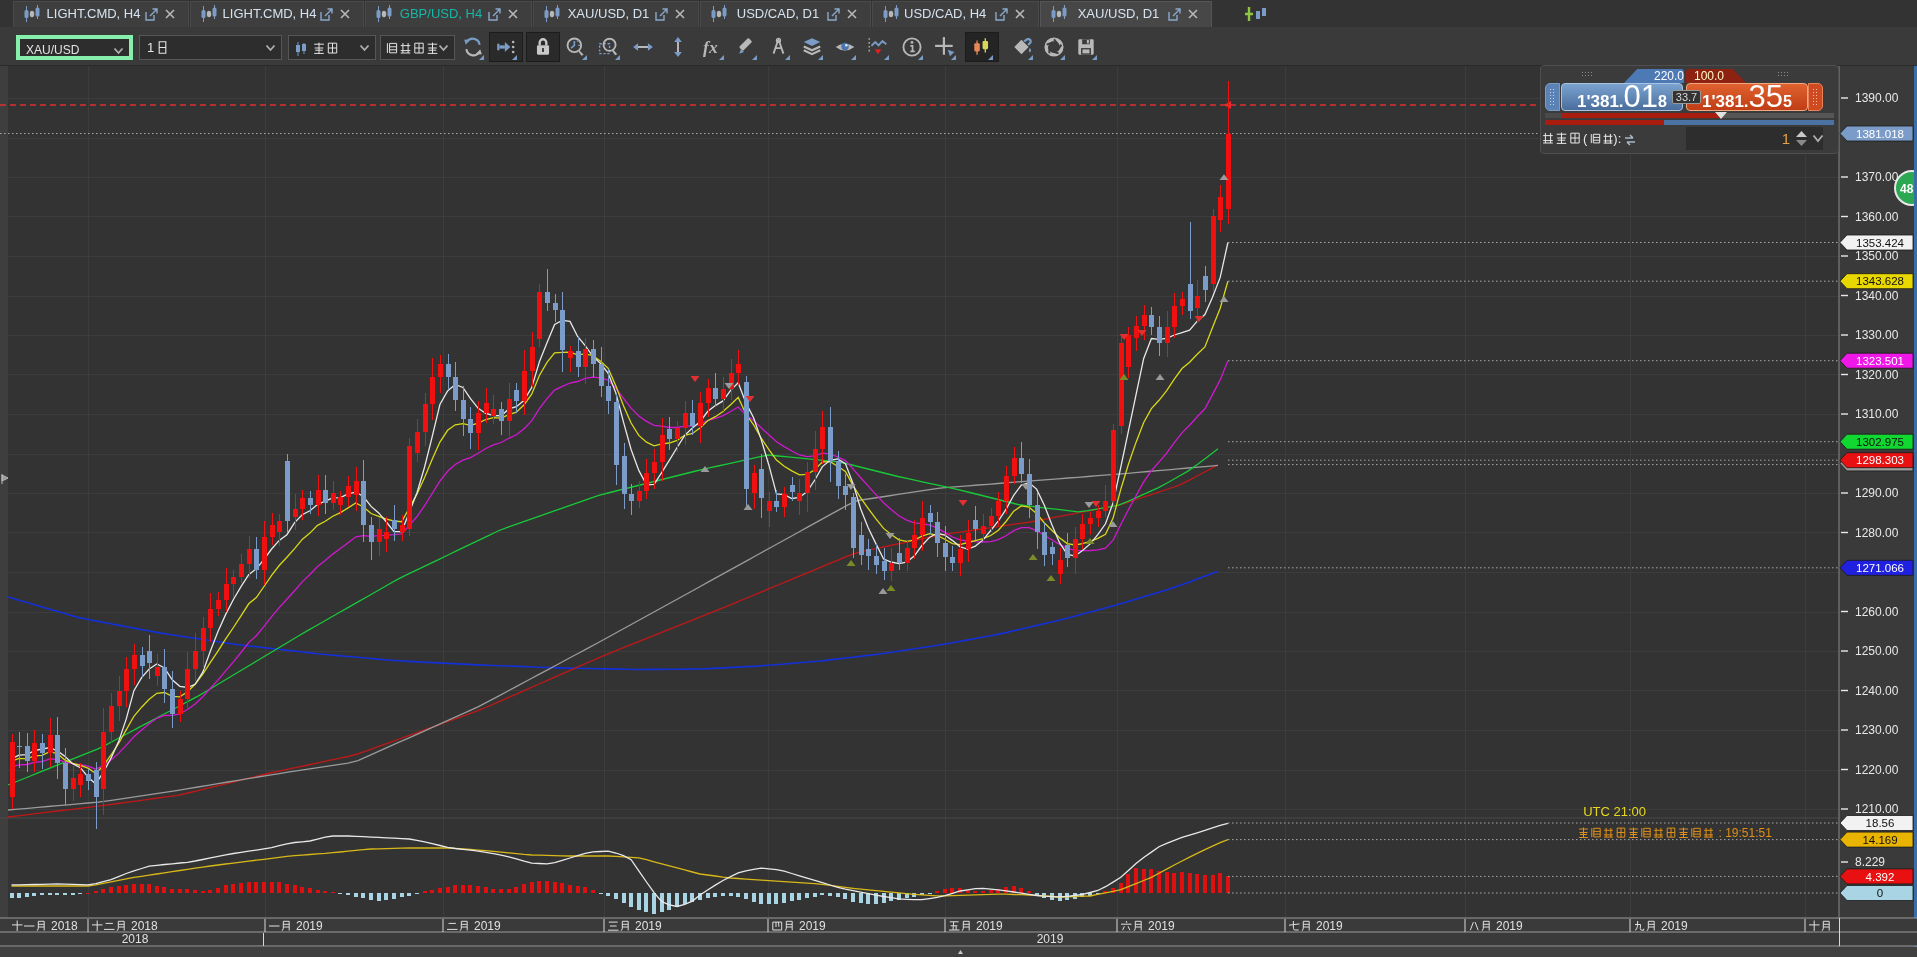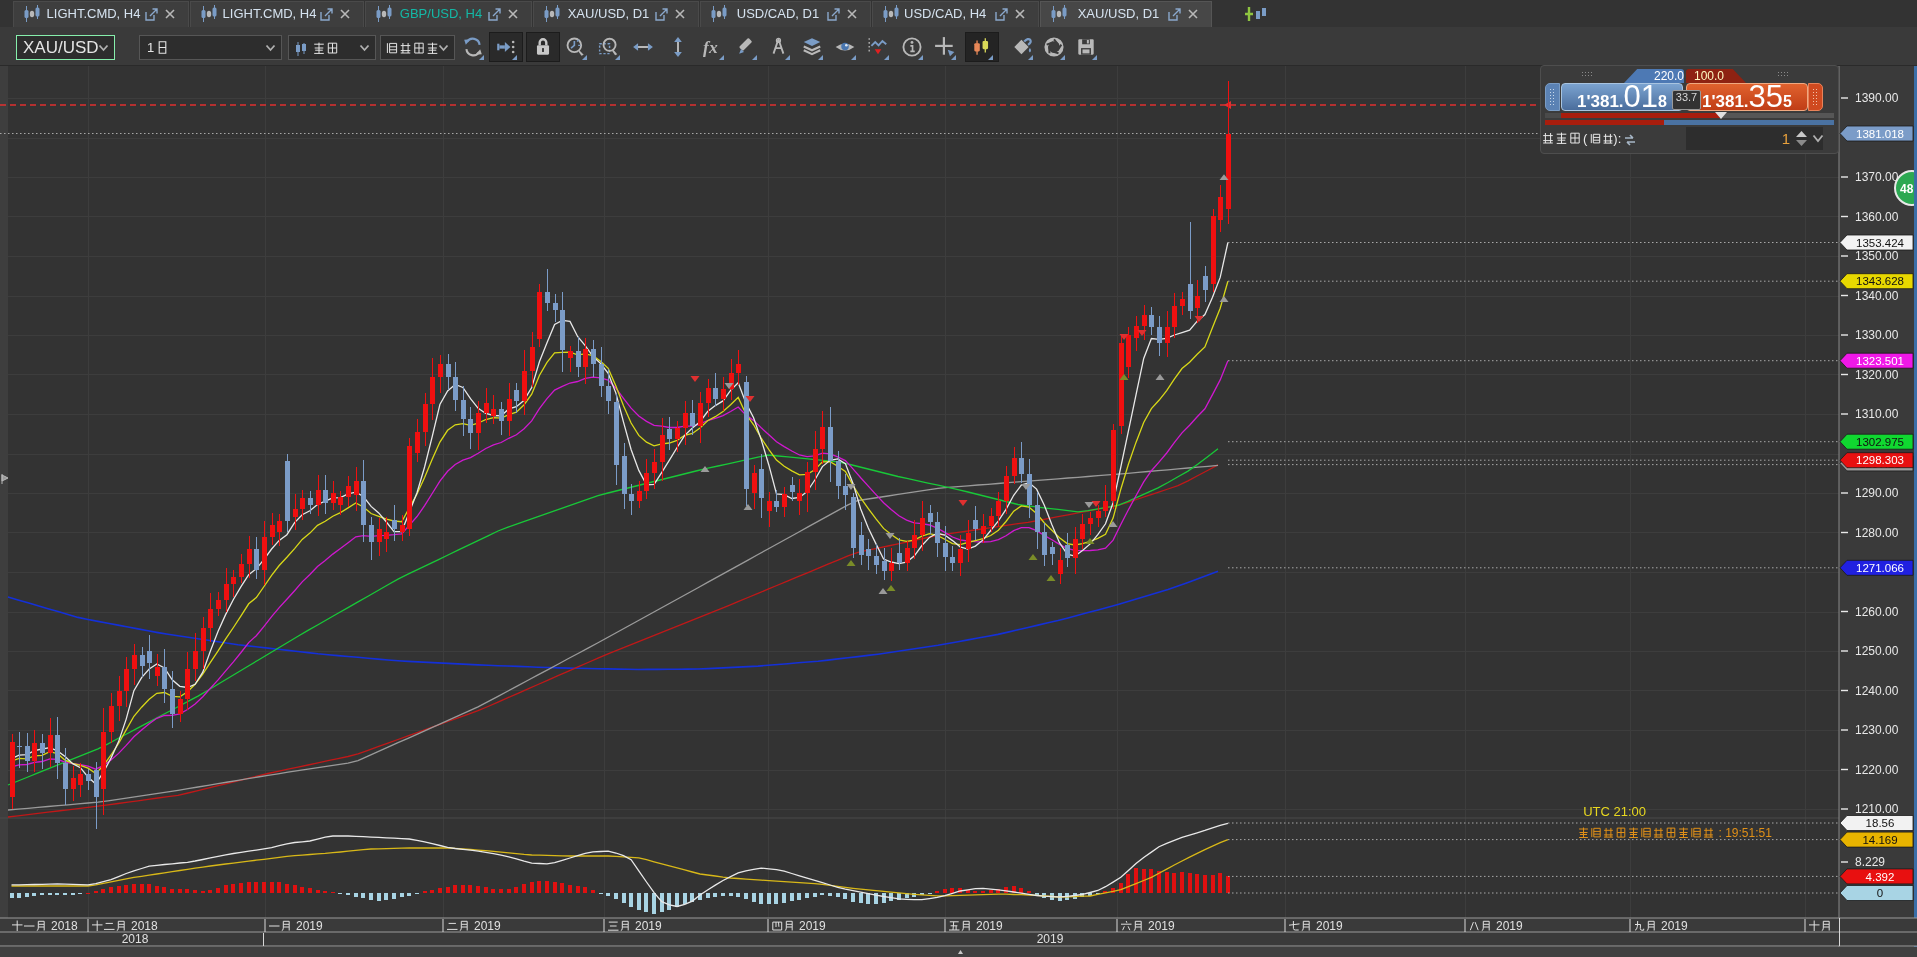--- a/index.html
+++ b/index.html
@@ -784,21 +784,21 @@
     </svg>
     <svg style="position:absolute;left:1187px;top:8px" width="12" height="12" viewBox="0 0 12 12">
       <path d="M2 2 L10 10 M10 2 L2 10" stroke="#b8b8b8" stroke-width="1.6"></path>
     </svg>
     <svg style="position:absolute;left:1244px;top:5px" width="26" height="18" viewBox="0 0 26 18">
       <path d="M5 2 L5 16 M1 9 L9 9" stroke="#8fc540" stroke-width="2.4"></path>
       <rect x="12" y="6" width="4" height="8" fill="#7a9cc6"></rect>
       <rect x="18" y="3" width="4" height="8" fill="#7a9cc6"></rect>
     </svg>
 <div style="position:absolute;left:0;top:27px;width:1917px;height:39px;background:#3a3a3a;border-bottom:1px solid #2a2a2a;box-sizing:border-box"></div>
-    <div style="position:absolute;left:16px;top:35px;width:99px;height:25px;background:#2d2d2d;border:1px solid #86efac;box-sizing:border-box;color:#e4e4e4;font-size:17px;line-height:23px"><span style="padding-left:6px">XAU/USD</span><svg style="position:absolute;right:5px;top:8px" width="11" height="8" viewBox="0 0 11 8">
+    <div style="position:absolute;left:16px;top:35px;width:117px;height:25px;background:#2d2d2d;border:4px solid #86efac;box-sizing:border-box;color:#e4e4e4;font-size:12px;line-height:23px"><span style="padding-left:6px">XAU/USD</span><svg style="position:absolute;right:5px;top:8px" width="11" height="8" viewBox="0 0 11 8">
         <path d="M1.5 1.5 L5.5 6 L9.5 1.5" fill="none" stroke="#b0b0b0" stroke-width="1.8"></path>
       </svg></div>
     <div style="position:absolute;left:139px;top:35px;width:143px;height:25px;background:#2d2d2d;border:1px solid #565656;box-sizing:border-box;color:#e4e4e4;font-size:13px;line-height:23px"><span style="padding-left:7px">1</span><svg style="position:absolute;left:16px;top:5px" width="14" height="14" viewBox="0 0 14 14">
         <path d="M3.2 0.8 L9.8 0.8 L9.8 12.2 L3.2 12.2 Z M3.2 6.5 L9.8 6.5" stroke="#e4e4e4" stroke-width="1.1" fill="none"></path>
       </svg><svg style="position:absolute;right:5px;top:8px" width="11" height="8" viewBox="0 0 11 8">
         <path d="M1.5 1.5 L5.5 6 L9.5 1.5" fill="none" stroke="#b0b0b0" stroke-width="1.8"></path>
       </svg></div>
     <div style="position:absolute;left:288px;top:35px;width:88px;height:25px;background:#2d2d2d;border:1px solid #565656;box-sizing:border-box;color:#e4e4e4;font-size:13px;line-height:23px">
       <svg style="position:absolute;left:6px;top:6px" width="12" height="14" viewBox="0 0 12 14">
         <line x1="3" y1="0" x2="3" y2="14" stroke="#7a9cc6"></line>
@@ -979,21 +979,21 @@
     <div style="position:absolute;left:1581px;top:71px;width:13px;height:6px;background-image:radial-gradient(#8a8a8a 0.8px, transparent 1px);background-size:3px 3px"></div>
     <div style="position:absolute;left:1777px;top:71px;width:13px;height:6px;background-image:radial-gradient(#8a8a8a 0.8px, transparent 1px);background-size:3px 3px"></div>
     <div style="position:absolute;left:1624px;top:69px;width:60px;height:14px;background:#4d79b4;border-radius:3px 3px 0 0;clip-path:polygon(22% 0,100% 0,100% 100%,0 100%);color:#fff;font-size:12px;text-align:right;line-height:14px;padding-left:8px;box-sizing:border-box">220.0</div>
     <div style="position:absolute;left:1686px;top:69px;width:60px;height:14px;background:#8e2212;border-radius:3px 3px 0 0;clip-path:polygon(0 0,78% 0,100% 100%,0 100%);color:#fef9c3;font-size:12px;text-align:center;line-height:14px;padding-right:14px;box-sizing:border-box">100.0</div>
     <div style="position:absolute;left:1545px;top:83px;width:15px;height:28px;background:#5b82b4;border-radius:5px 0 0 5px;border:1px solid #7a9cc4;box-sizing:border-box"></div>
     <div style="position:absolute;left:1549px;top:88px;width:7px;height:17px;background-image:radial-gradient(#c8d8ea 0.8px, transparent 1px);background-size:3px 3px"></div>
     <div style="position:absolute;left:1561px;top:83px;width:122px;height:28px;background:linear-gradient(#7ba3d0,#4a6d9c);border:1px solid #a8c4e0;border-radius:4px;box-sizing:border-box;color:#fff;text-align:center"><span style="font-size:17px;font-weight:bold;vertical-align:baseline;line-height:26px">1'381.</span><span style="font-size:31px;line-height:26px">01</span><span style="font-size:16px;font-weight:bold;line-height:26px">8</span></div>
     <div style="position:absolute;left:1686px;top:83px;width:122px;height:28px;background:linear-gradient(#e0622e,#c03d16);border:1px solid #f0a880;border-radius:4px;box-sizing:border-box;color:#fff;text-align:center"><span style="font-size:17px;font-weight:bold;line-height:26px">1'381.</span><span style="font-size:31px;line-height:26px">35</span><span style="font-size:16px;font-weight:bold;line-height:26px">5</span></div>
     <div style="position:absolute;left:1808px;top:83px;width:15px;height:28px;background:#cf4a20;border-radius:0 5px 5px 0;border:1px solid #e8835a;box-sizing:border-box"></div>
     <div style="position:absolute;left:1812px;top:88px;width:7px;height:17px;background-image:radial-gradient(#f0c0a8 0.8px, transparent 1px);background-size:3px 3px"></div>
-    <div style="position:absolute;left:1672px;top:90px;width:29px;height:20px;background:#333;border:1px solid #999;border-radius:2px;box-sizing:border-box;color:#d8d8d8;font-size:11px;text-align:center;line-height:12px;z-index:5">33.7</div>
+    <div style="position:absolute;left:1672px;top:90px;width:29px;height:14px;background:#333;border:1px solid #999;border-radius:2px;box-sizing:border-box;color:#d8d8d8;font-size:11px;text-align:center;line-height:12px;z-index:5">33.7</div>
     <div style="position:absolute;left:1545px;top:113px;width:16px;height:5px;background:#4a4a4a"></div>
     <div style="position:absolute;left:1561px;top:113px;width:161px;height:5px;background:#a81d0d"></div>
     <div style="position:absolute;left:1722px;top:113px;width:112px;height:5px;background:#565656"></div>
     <svg style="position:absolute;left:1714px;top:111px" width="14" height="8" viewBox="0 0 14 8">
       <path d="M1 1 L13 1 L7 8 Z" fill="#e0e0e0"></path>
     </svg>
     <div style="position:absolute;left:1545px;top:120px;width:119px;height:5px;background:#a81d0d"></div>
     <div style="position:absolute;left:1664px;top:120px;width:170px;height:5px;background:#4a72a2"></div>
     <svg style="position:absolute;left:1542px;top:132px" width="40" height="14" viewBox="0 0 40 14">
       <path d="M1.2 3.6 L10.8 3.6 M3.4 1.0 L3.4 11.0 M8.6 1.0 L8.6 11.0 M1.2 8.6 L10.8 8.6 M1.2 11.0 L10.8 11.0 M14.7 2.2 L24.3 2.2 M19.5 0.6 L19.5 11.4 M15.2 6.0 L23.8 6.0 M14.7 11.4 L24.3 11.4 M15.7 8.2 L23.3 8.2 M28.8 1.2 L37.2 1.2 L37.2 11.0 L28.8 11.0 Z M28.8 6.0 L37.2 6.0 M33.0 1.2 L33.0 11.0" stroke="#e8e8e8" stroke-width="1" fill="none"></path>

